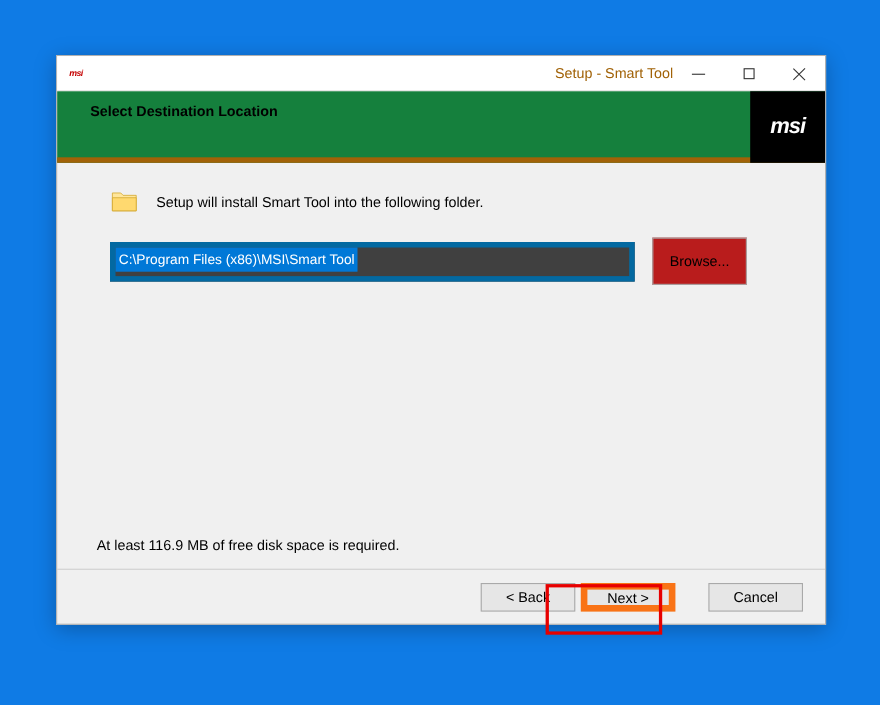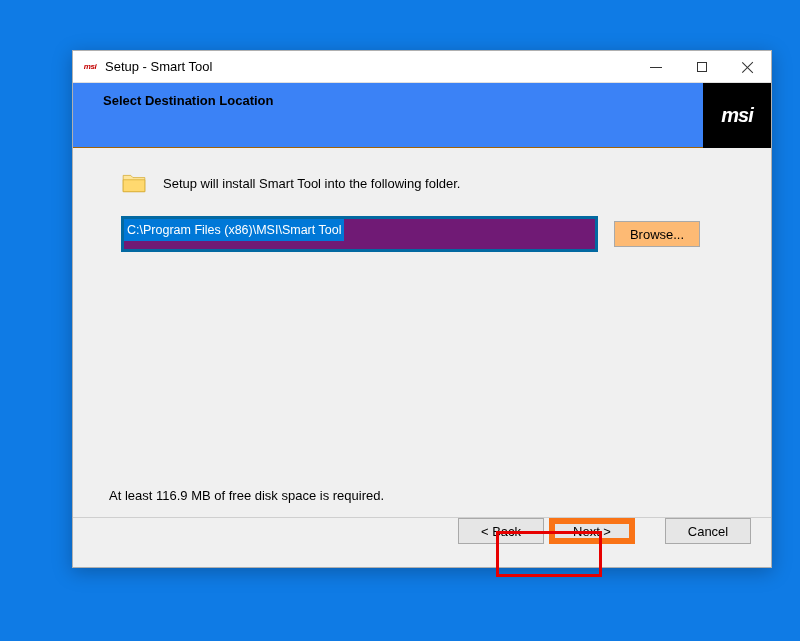--- a/index.html
+++ b/index.html
@@ -23,21 +23,20 @@
       position: absolute;
       left: 51px;
       top: 50px;
       width: 700px;
       height: 518px;
       background: #f0f0f0;
       border: 1px solid #b0b0b0;
       box-shadow: 0 4px 18px rgba(0,0,0,0.25);
       display: flex;
       flex-direction: column;
-      margin-left: 21px;
     }
 
     .titlebar {
       height: 32px;
       background: #ffffff;
       border-bottom: 1px solid #e0e0e0;
       display: flex;
       align-items: center;
       padding-left: 8px;
     }
@@ -52,22 +51,23 @@
       font-family: Arial, sans-serif;
       font-size: 8px;
       font-weight: bold;
       font-style: italic;
       color: #c40000;
       letter-spacing: -0.5px;
     }
 
     .title-text {
       font-size: 13px;
-      color: #000000;
+      color: #a16207;
       flex: 1;
+      text-align: right;
     }
 
     .window-controls {
       display: flex;
       height: 100%;
     }
 
     .window-control {
       width: 46px;
       height: 32px;
@@ -103,22 +103,22 @@
       top: -1px;
       width: 1.3px;
       height: 15px;
       background: #333;
     }
     .close-x::before { transform: rotate(45deg); }
     .close-x::after { transform: rotate(-45deg); }
 
     .header {
       height: 65px;
-      background: #3b82f6;
-      border-bottom: 1px solid #a16207;
+      background: #15803d;
+      border-bottom: 5px solid #a16207;
       display: flex;
       align-items: stretch;
     }
 
     .header-text {
       flex: 1;
       padding: 10px 0 0 30px;
     }
 
     .header-title {
@@ -174,58 +174,59 @@
 
     .path-row {
       display: flex;
       gap: 16px;
       align-items: center;
     }
 
     .path-input {
       flex: 1;
       height: 36px;
-      border: 3px solid #0369a1;
-      background: #701a75;
+      border: 5px solid #0369a1;
+      background: #404040;
       padding: 0;
       position: relative;
       font-family: inherit;
       font-size: 12.5px;
     }
 
     .path-input .highlight {
       display: inline-block;
       background: #0078d7;
       color: #fff;
       padding: 2px 3px;
       height: 22px;
       line-height: 18px;
     }
 
     .browse-btn {
       width: 86px;
-      height: 26px;
+      height: 43px;
       border: 1px solid #a9a9a9;
-      background: #fdba74;
+      background: #b91c1c;
       font-family: inherit;
       font-size: 13px;
       cursor: pointer;
     }
 
     .disk-space {
       position: absolute;
       left: 36px;
       bottom: 14px;
       font-size: 13px;
     }
 
     .footer {
       height: 50px;
       border-top: 1px solid #cfcfcf;
       display: flex;
+      align-items: center;
       justify-content: flex-end;
       padding-right: 20px;
       gap: 5px;
     }
 
     .wiz-btn {
       width: 86px;
       height: 26px;
       border: 1px solid #a9a9a9;
       background: #e6e6e6;

